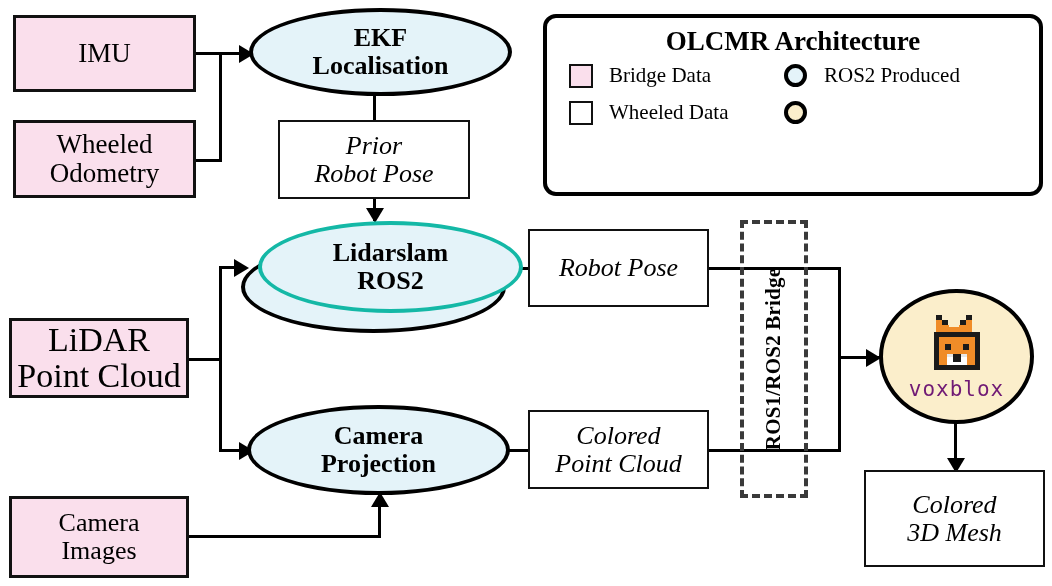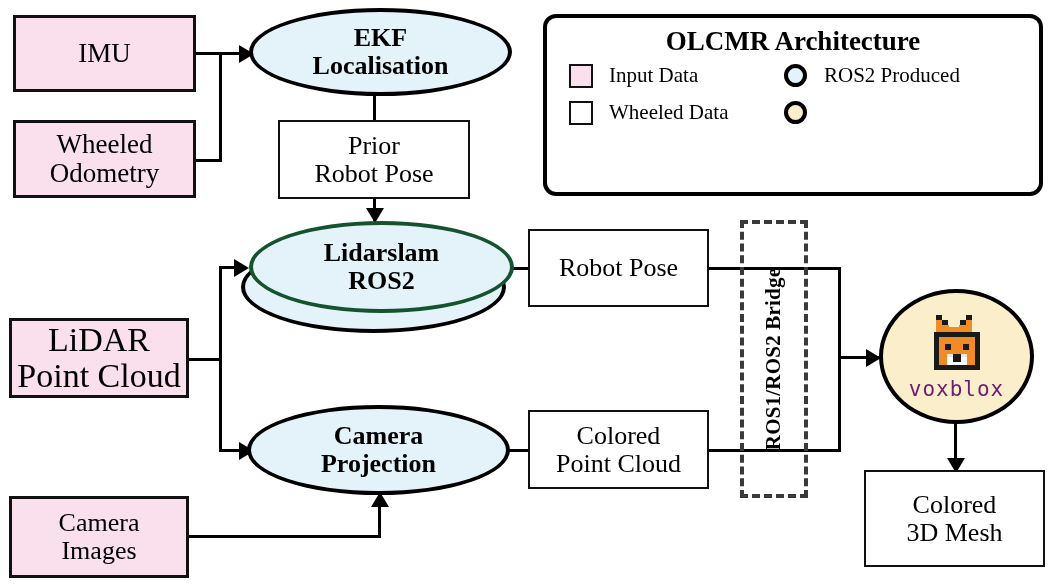--- a/index.html
+++ b/index.html
@@ -5,35 +5,35 @@
   html,body{margin:0;padding:0;}
   body{width:1052px;height:586px;background:#fff;
        font-family:"Liberation Serif",serif;overflow:hidden;}
   #stage{position:relative;width:1052px;height:586px;}
 
   
   .box{position:absolute;box-sizing:border-box;border:3px solid #111;
        display:flex;align-items:center;justify-content:center;text-align:center;
        line-height:1.06;color:#000;}
   .box.input{background:#fadfec;border-width:3px;}
-  .box.produced{background:#ffffff;border-width:2px;}
+  .box.produced{background:#ffffff;border-width:2px;font-style:italic;}
   .box .lbl{display:block;white-space:pre-line;}
 
   .ell{position:absolute;box-sizing:border-box;border:4px solid #000;
        border-radius:50%;background:#e4f3f9;display:flex;align-items:center;
        justify-content:center;text-align:center;font-weight:bold;line-height:1.06;
        color:#000;}
   .ell .lbl{white-space:pre-line;display:block;}
 
   
   .stack{position:absolute;}
   .stack .shadow{position:absolute;left:0;top:20px;width:265px;height:92px;
        border:4px solid #000;border-radius:50%;background:#e4f3f9;box-sizing:border-box;}
-  .stack .front{position:absolute;left:8px;top:0;width:265px;height:92px;
-       border:4px solid #14532d;border-radius:50%;background:#e4f3f9;box-sizing:border-box;
+  .stack .front{position:absolute;left:17px;top:0;width:265px;height:92px;
+       border:4px solid #14b8a6;border-radius:50%;background:#e4f3f9;box-sizing:border-box;
        display:flex;align-items:center;justify-content:center;text-align:center;
        font-weight:bold;line-height:1.08;}
   .stack .front .lbl{white-space:pre-line;display:block;}
 
   
   .bridge{position:absolute;box-sizing:border-box;border:4px dashed #3a3a3a;
        background:transparent;}
   .bridge .vtext{position:absolute;left:50%;top:50%;
        transform:translate(-50%,-50%) rotate(-90deg);white-space:nowrap;
        font-weight:bold;font-size:21px;letter-spacing:.2px;color:#000;}
@@ -210,21 +210,21 @@
     <span class="lbl">Colored
 3D Mesh</span>
   </div>
 
   <div class="legend" style="left:543px;top:14px;width:500px;height:182px;border-radius:13px;">
     <h1>OLCMR Architecture</h1>
     <div class="grid">
       <div>
           <div class="sw-sq pink"></div>
         </div>
-      <div class="lg-txt">Input Data</div>
+      <div class="lg-txt">Bridge Data</div>
       <div>
           <div class="sw-ci blue"></div>
         </div>
       <div class="lg-txt">ROS2 Produced</div>
 
       <div>
           <div class="sw-sq white"></div>
         </div>
       <div class="lg-txt">Wheeled Data</div>
       <div>

